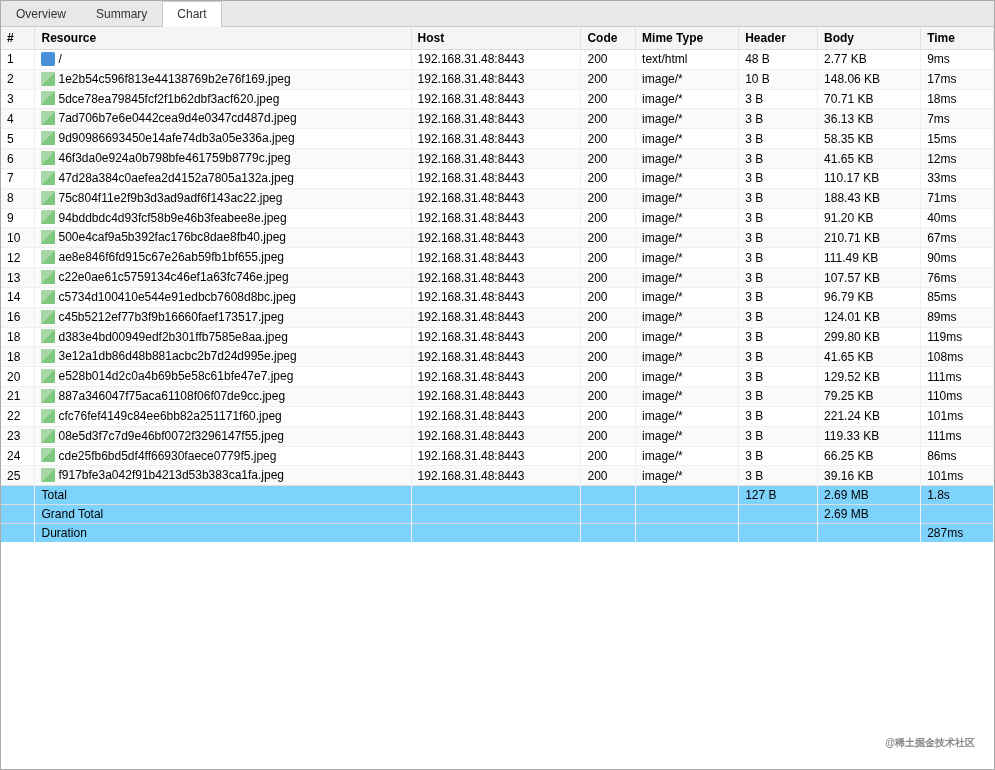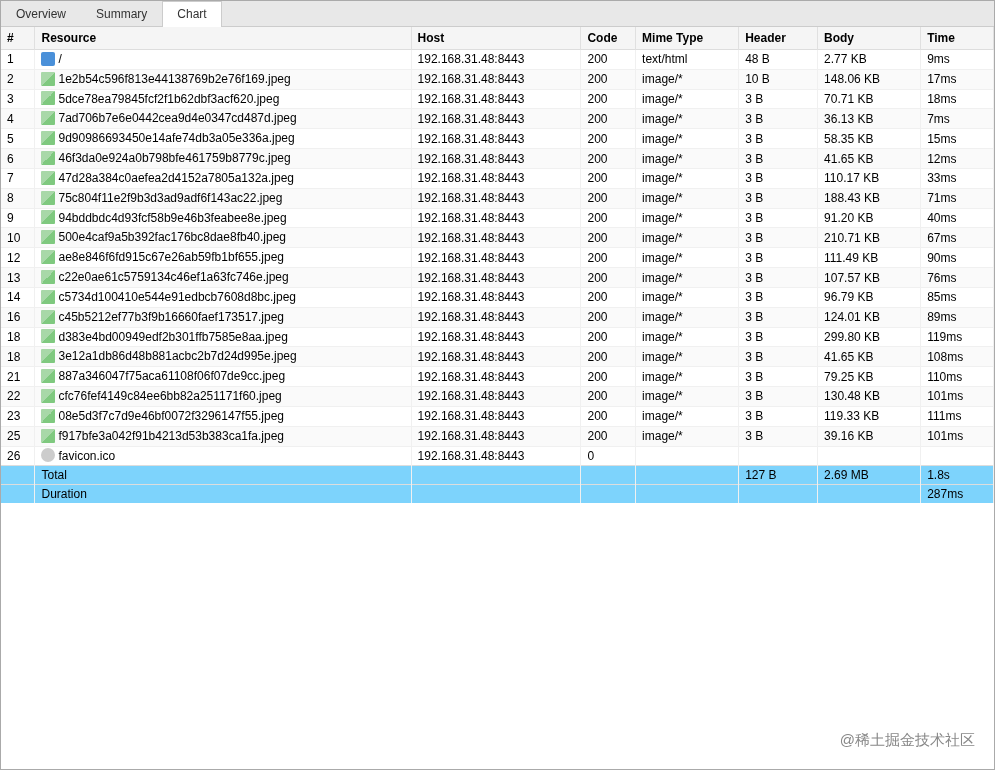--- a/index.html
+++ b/index.html
@@ -109,21 +109,22 @@
       border-top: 1px solid #ddd;
     }
     .footer-label {
       font-weight: 600;
     }
     .watermark {
       position: fixed;
       bottom: 20px;
       right: 20px;
       color: #888;
-      font-size: 15px;
+      font-size: 10px;
+      font-weight: bold;
     }
   </style>
 </head>
 <body>
 
 <div class="window">
   <div class="tab-bar">
     <div class="tab">Overview</div>
     <div class="tab">Summary</div>
     <div class="tab active">Chart</div>
@@ -297,83 +298,103 @@
     <td class="col-num">18</td>
     <td class="col-resource"><span class="icon-doc icon-image"></span><span>3e12a1db86d48b881acbc2b7d24d995e.jpeg</span></td>
     <td class="col-host">192.168.31.48:8443</td>
     <td class="col-code">200</td>
     <td class="col-mime">image/*</td>
     <td class="col-header">3 B</td>
     <td class="col-body">41.65 KB</td>
     <td class="col-time">108ms</td>
   </tr>
           <tr>
+    <td class="col-num">20</td>
+    <td class="col-resource"><span class="icon-doc icon-image"></span><span>e528b014d2c0a4b69b5e58c61bfe47e7.jpeg</span></td>
+    <td class="col-host">192.168.31.48:8443</td>
+    <td class="col-code">200</td>
+    <td class="col-mime">image/*</td>
+    <td class="col-header">3 B</td>
+    <td class="col-body">129.52 KB</td>
+    <td class="col-time">111ms</td>
+  </tr>
+          <tr>
     <td class="col-num">21</td>
     <td class="col-resource"><span class="icon-doc icon-image"></span><span>887a346047f75aca61108f06f07de9cc.jpeg</span></td>
     <td class="col-host">192.168.31.48:8443</td>
     <td class="col-code">200</td>
     <td class="col-mime">image/*</td>
     <td class="col-header">3 B</td>
     <td class="col-body">79.25 KB</td>
     <td class="col-time">110ms</td>
   </tr>
           <tr>
     <td class="col-num">22</td>
     <td class="col-resource"><span class="icon-doc icon-image"></span><span>cfc76fef4149c84ee6bb82a251171f60.jpeg</span></td>
     <td class="col-host">192.168.31.48:8443</td>
     <td class="col-code">200</td>
     <td class="col-mime">image/*</td>
     <td class="col-header">3 B</td>
-    <td class="col-body">130.48 KB</td>
+    <td class="col-body">221.24 KB</td>
     <td class="col-time">101ms</td>
   </tr>
           <tr>
     <td class="col-num">23</td>
     <td class="col-resource"><span class="icon-doc icon-image"></span><span>08e5d3f7c7d9e46bf0072f3296147f55.jpeg</span></td>
     <td class="col-host">192.168.31.48:8443</td>
     <td class="col-code">200</td>
     <td class="col-mime">image/*</td>
     <td class="col-header">3 B</td>
     <td class="col-body">119.33 KB</td>
     <td class="col-time">111ms</td>
   </tr>
           <tr>
+    <td class="col-num">24</td>
+    <td class="col-resource"><span class="icon-doc icon-image"></span><span>cde25fb6bd5df4ff66930faece0779f5.jpeg</span></td>
+    <td class="col-host">192.168.31.48:8443</td>
+    <td class="col-code">200</td>
+    <td class="col-mime">image/*</td>
+    <td class="col-header">3 B</td>
+    <td class="col-body">66.25 KB</td>
+    <td class="col-time">86ms</td>
+  </tr>
+          <tr>
     <td class="col-num">25</td>
     <td class="col-resource"><span class="icon-doc icon-image"></span><span>f917bfe3a042f91b4213d53b383ca1fa.jpeg</span></td>
     <td class="col-host">192.168.31.48:8443</td>
     <td class="col-code">200</td>
     <td class="col-mime">image/*</td>
     <td class="col-header">3 B</td>
     <td class="col-body">39.16 KB</td>
     <td class="col-time">101ms</td>
-  </tr>
-          <tr>
-    <td class="col-num">26</td>
-    <td class="col-resource"><span class="icon-doc icon-ico"></span><span>favicon.ico</span></td>
-    <td class="col-host">192.168.31.48:8443</td>
-    <td class="col-code">0</td>
-    <td class="col-mime"></td>
-    <td class="col-header"></td>
-    <td class="col-body"></td>
-    <td class="col-time"></td>
   </tr>
         </tbody>
       <tfoot id="table-footer">
       <tr class="footer-rows">
     <td class="col-num"></td>
     <td class="col-resource footer-label">Total</td>
     <td class="col-host"></td>
     <td class="col-code"></td>
     <td class="col-mime"></td>
     <td class="col-header">127 B</td>
     <td class="col-body">2.69 MB</td>
     <td class="col-time">1.8s</td>
   </tr>
           <tr class="footer-rows">
     <td class="col-num"></td>
+    <td class="col-resource footer-label">Grand Total</td>
+    <td class="col-host"></td>
+    <td class="col-code"></td>
+    <td class="col-mime"></td>
+    <td class="col-header"></td>
+    <td class="col-body">2.69 MB</td>
+    <td class="col-time"></td>
+  </tr>
+          <tr class="footer-rows">
+    <td class="col-num"></td>
     <td class="col-resource footer-label">Duration</td>
     <td class="col-host"></td>
     <td class="col-code"></td>
     <td class="col-mime"></td>
     <td class="col-header"></td>
     <td class="col-body"></td>
     <td class="col-time">287ms</td>
   </tr>
         </tfoot>
     </table>

